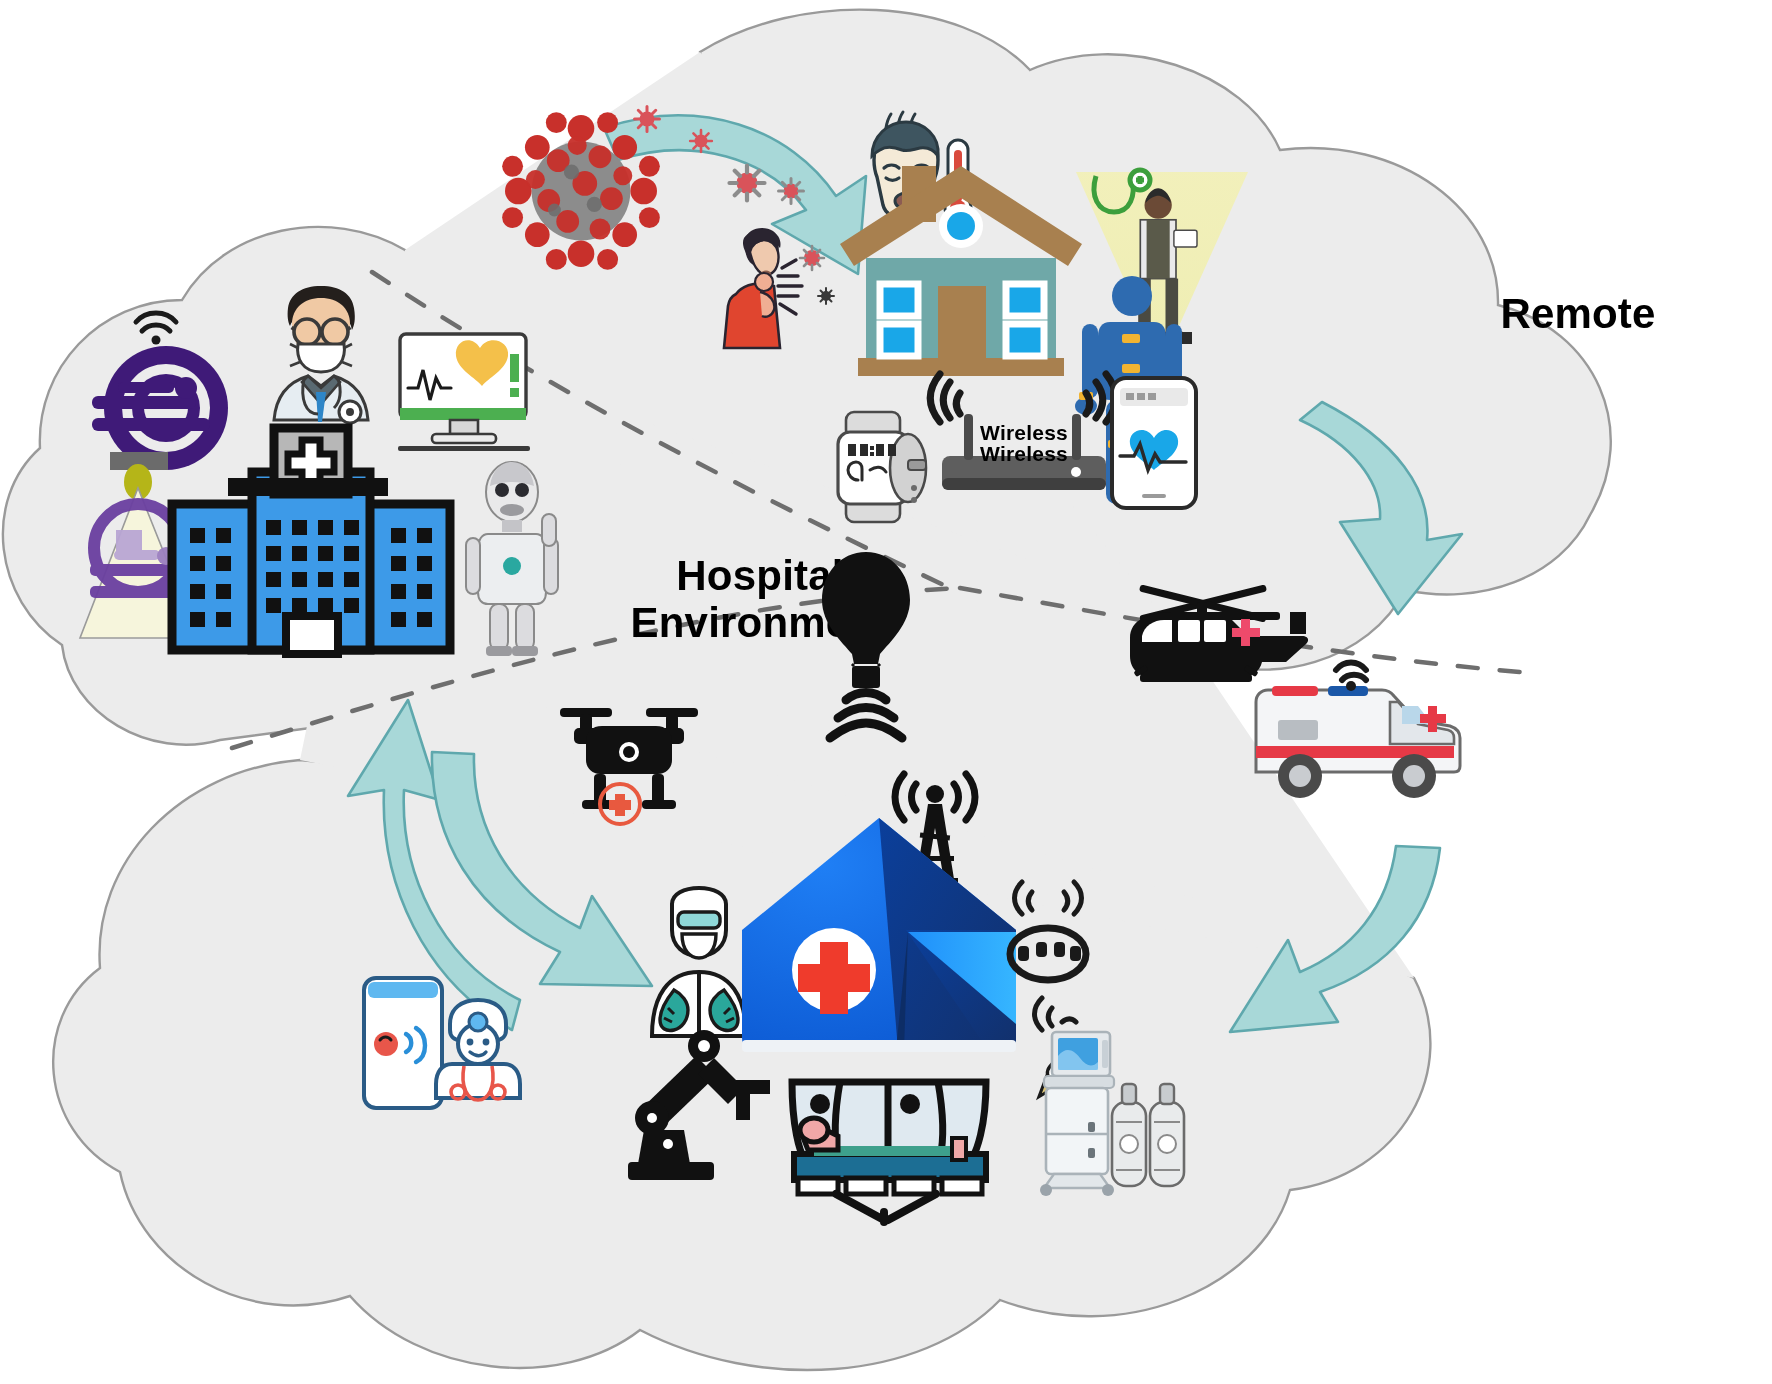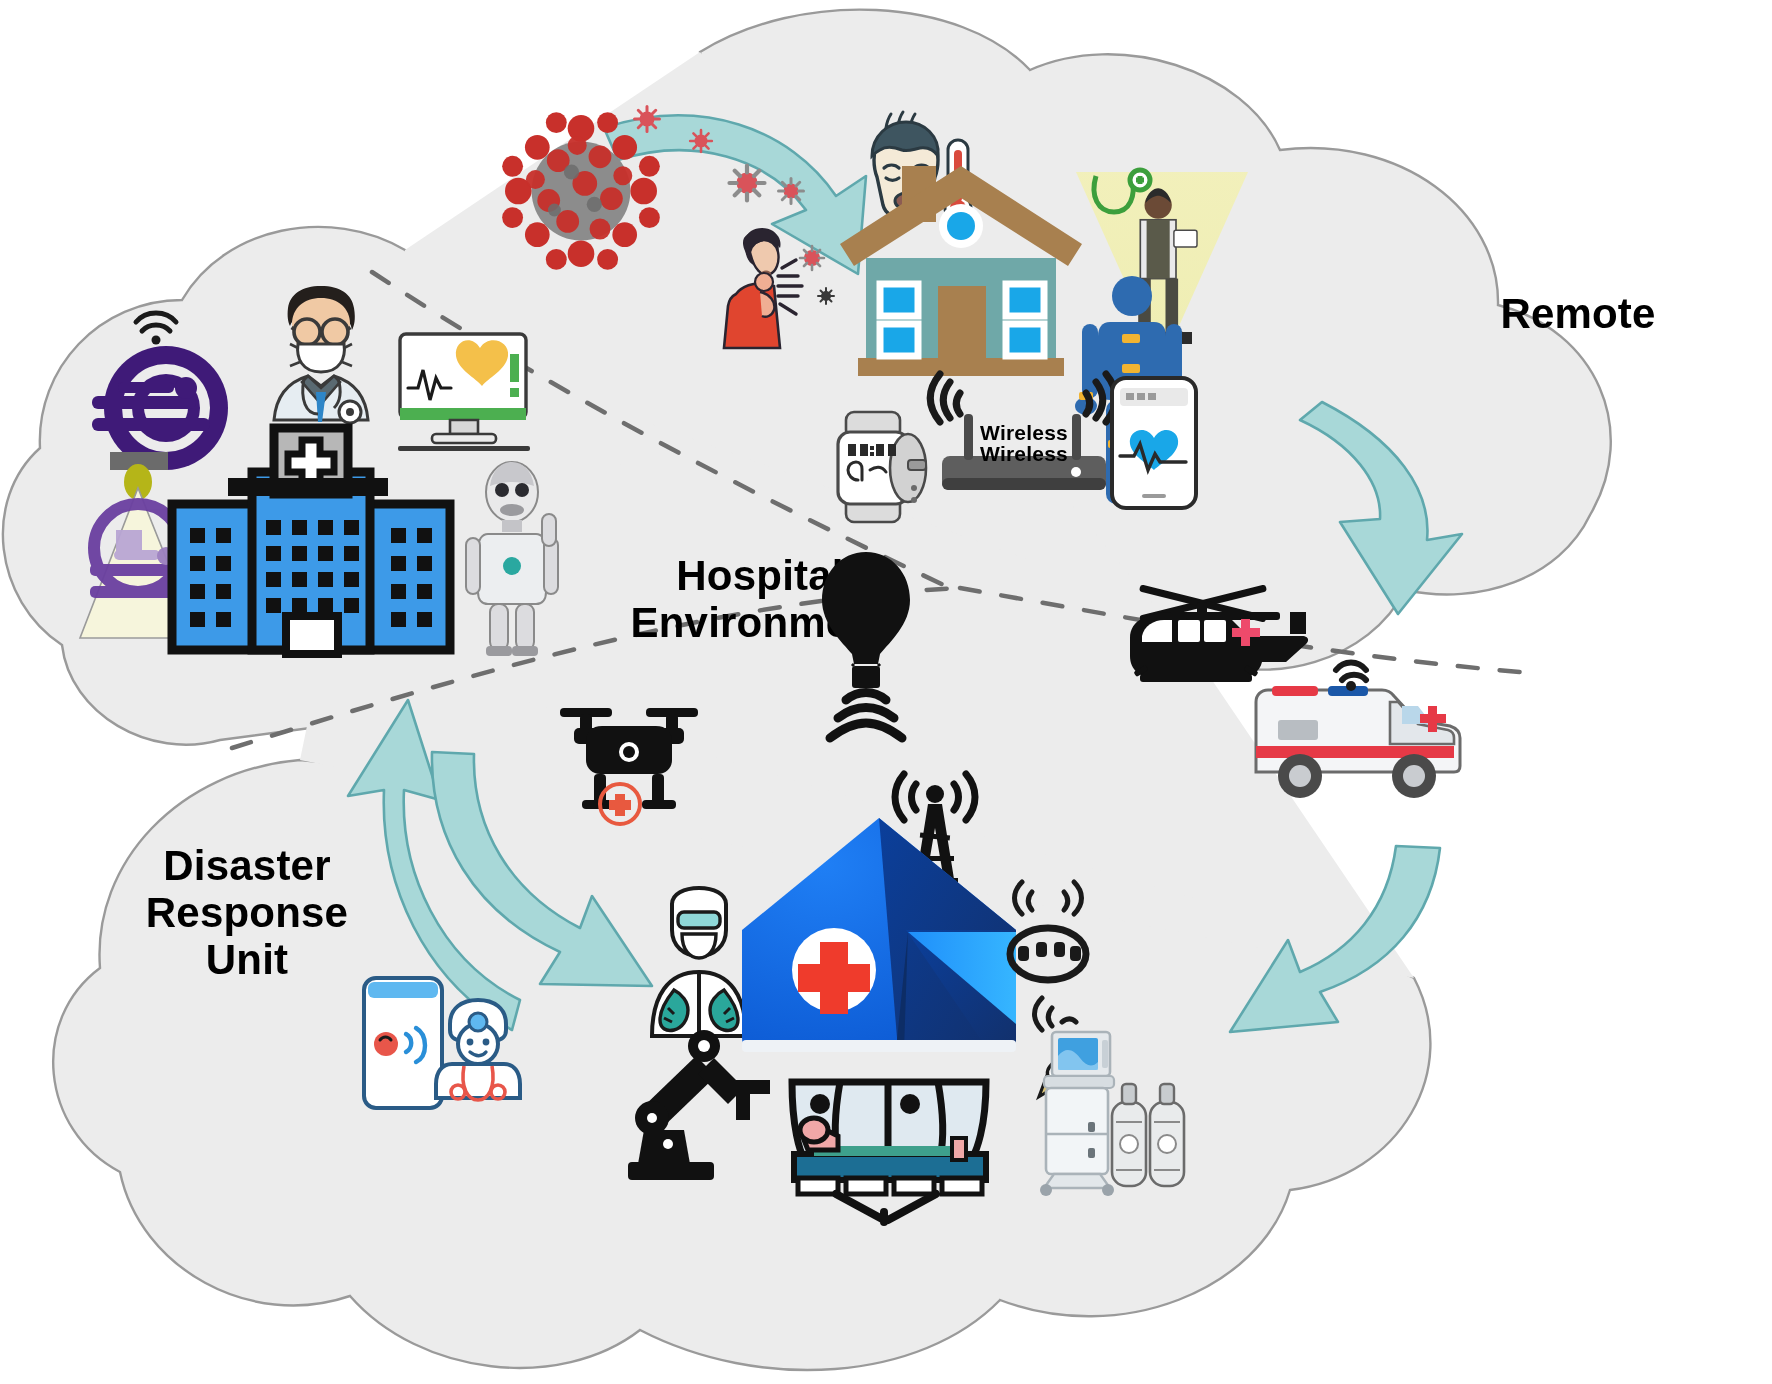--- a/index.html
+++ b/index.html
@@ -135,25 +135,20 @@
 
   <div class="zlabel" style="left:1448px;top:290px;width:260px;font-size:42px;">
     <div>Remote</div>
   </div>
 
   <div class="zlabel" style="left:600px;top:552px;width:320px;font-size:42px;">
     <div>Hospital</div>
     <div>Environment</div>
   </div>
 
-  <div class="zlabel" style="left:122px;top:842px;width:250px;font-size:42px;">
-    <div>Disaster</div>
-    <div>Response</div>
-    <div>Unit</div>
-  </div>
 
   <div class="ic" style="left:486px;top:96px;">
     <svg width="190" height="190" viewBox="0 0 100 100">
       <g fill="#c8302b">
         <circle cx="50" cy="50" r="26" fill="#8c8c8c"></circle>
         <g>
           <circle cx="50" cy="17" r="7"></circle>
             <circle cx="50" cy="83" r="7"></circle>
           <circle cx="17" cy="50" r="7"></circle>
             <circle cx="83" cy="50" r="7"></circle>

